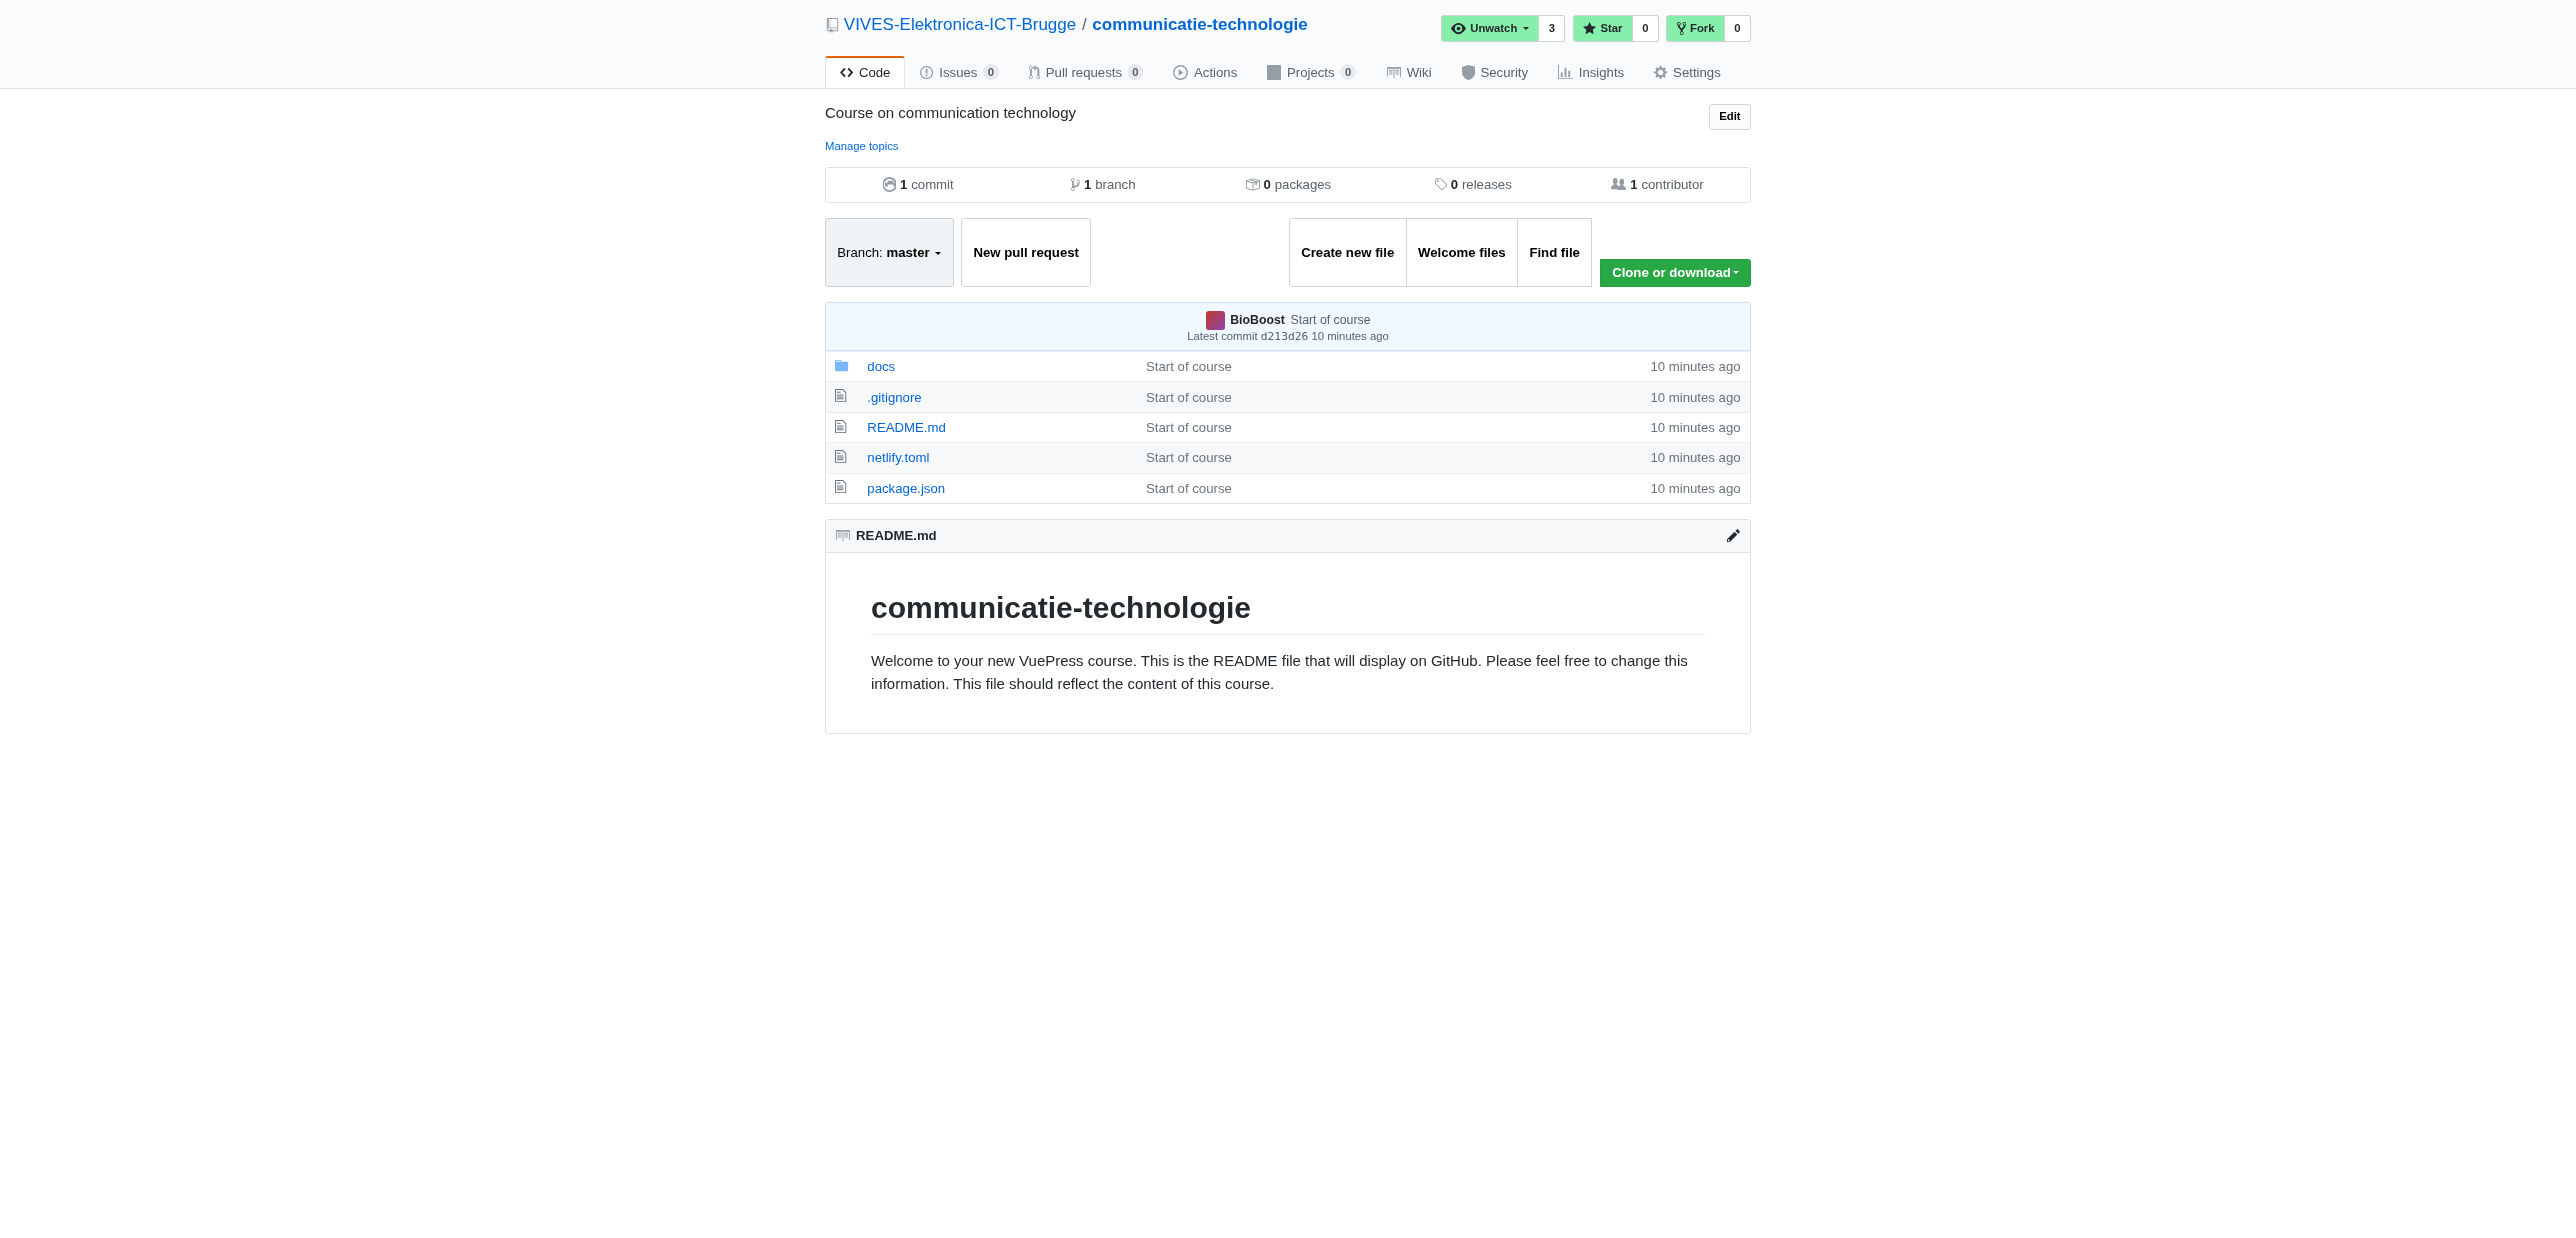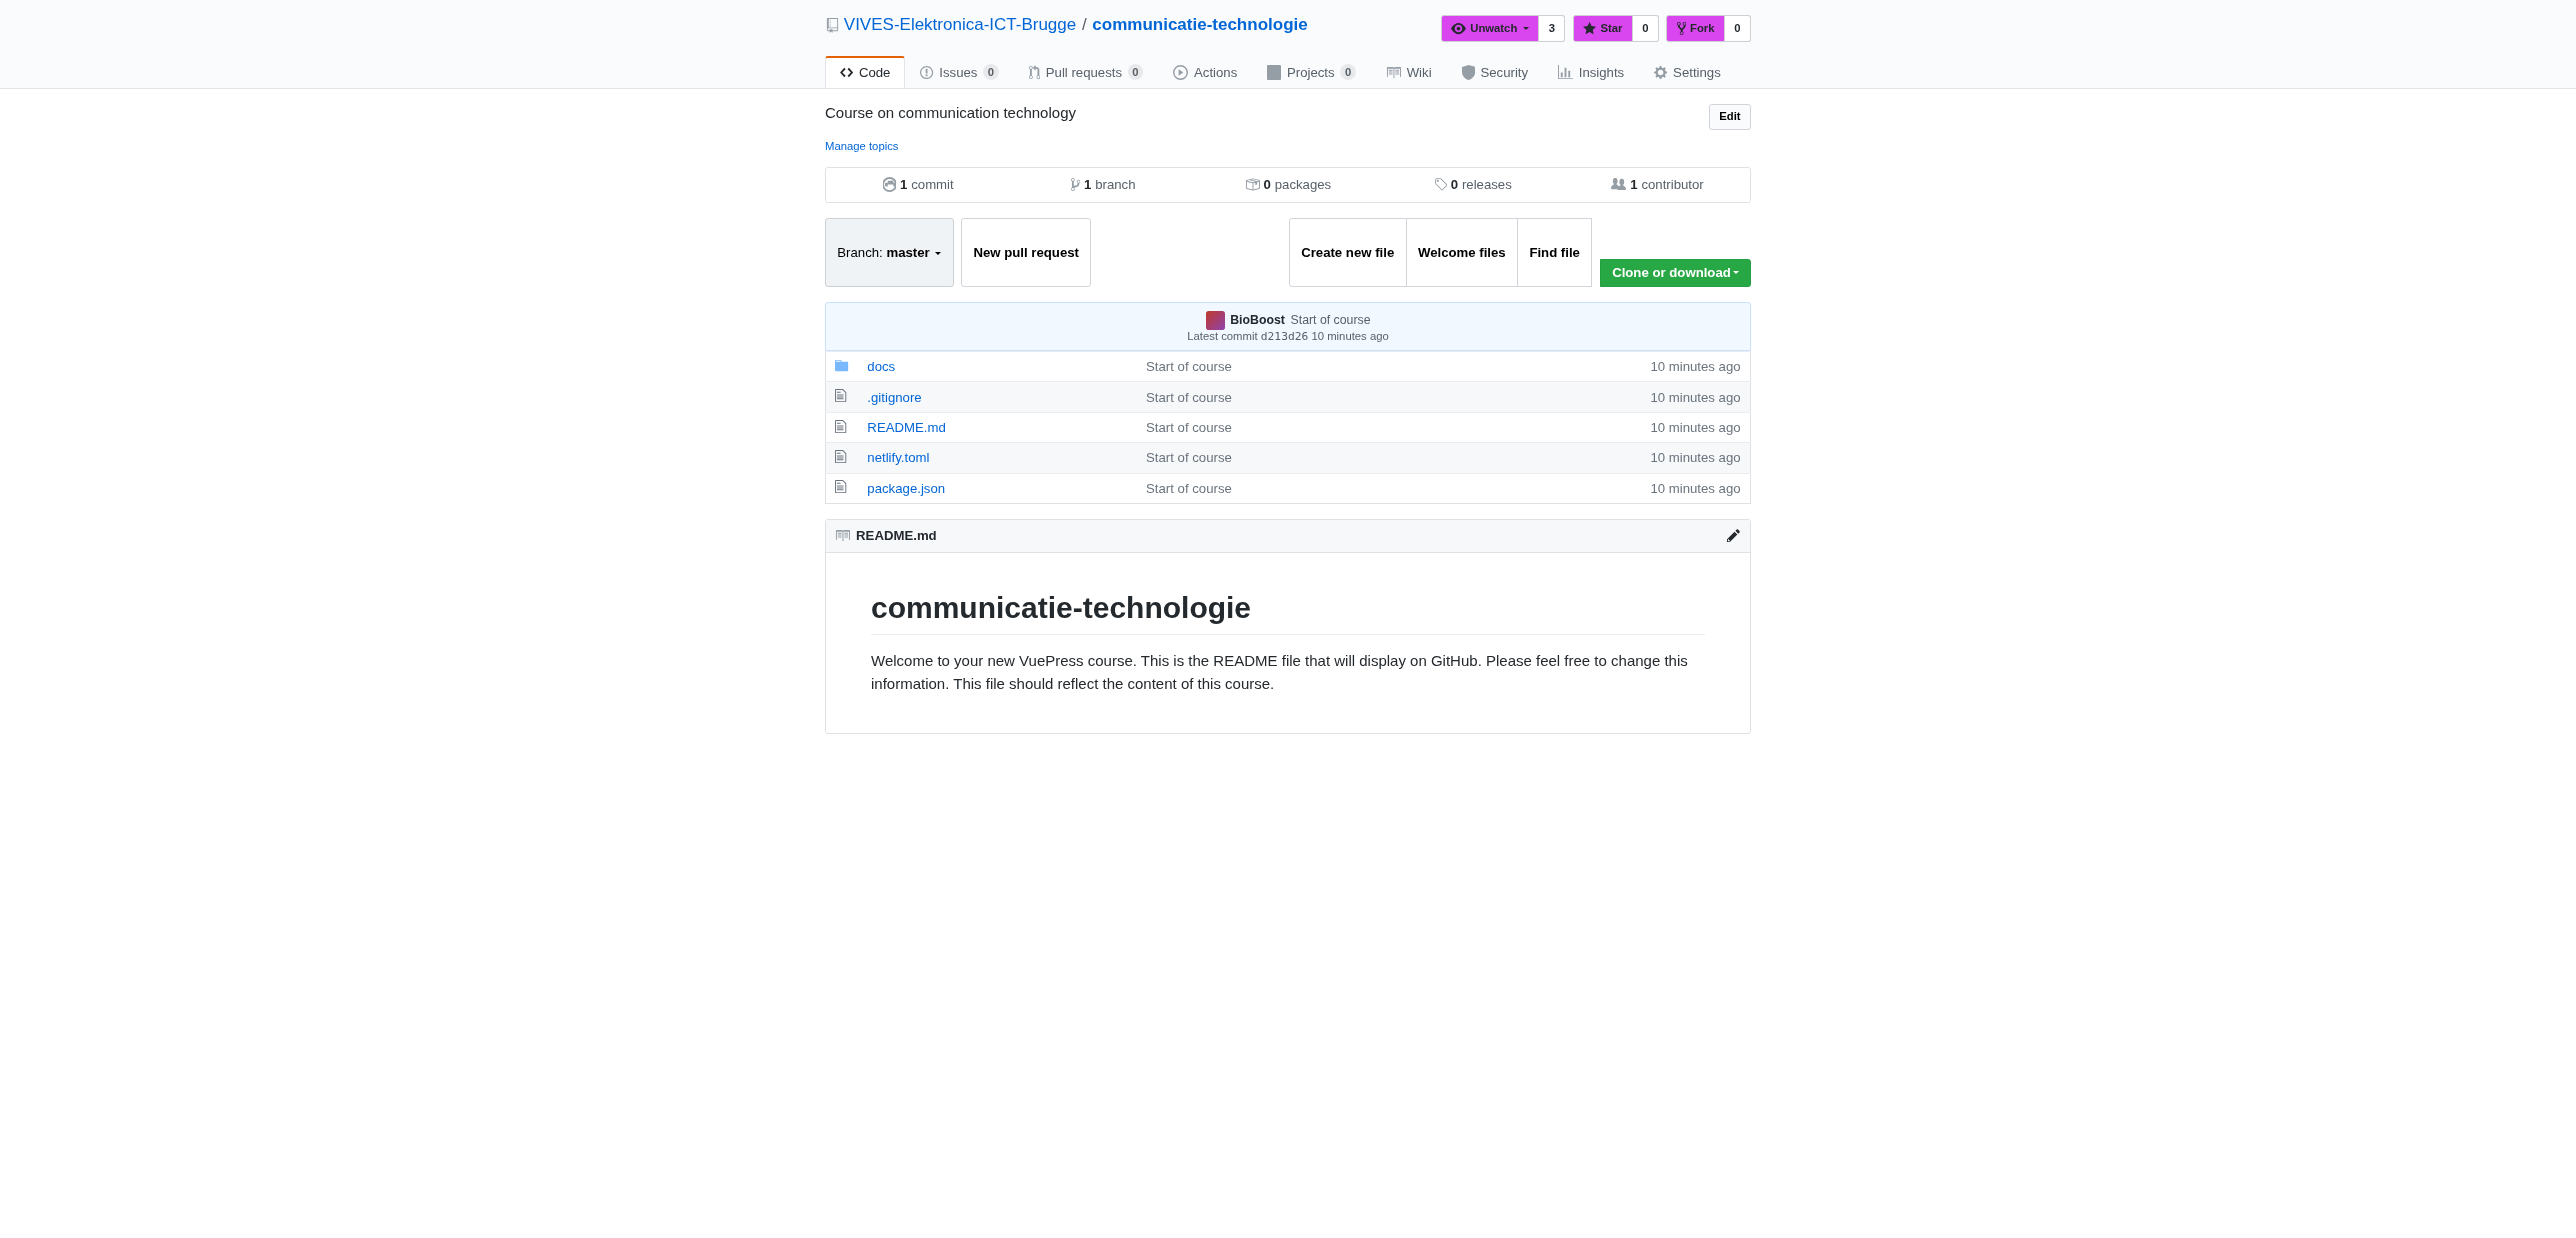--- a/index.html
+++ b/index.html
@@ -6,21 +6,21 @@
 body{font-family:-apple-system,BlinkMacSystemFont,"Segoe UI",Helvetica,Arial,sans-serif;color:#24292e;background:#fff;font-size:13.2px;}
 .header-section{background:#fafbfc;border-bottom:0.9px solid #e1e4e8;padding-top:15px;}
 .container{max-width:956px;margin:0 auto;padding:0 15px;}
 .repo-head{display:flex;justify-content:space-between;align-items:flex-start;margin-bottom:15px;}
 .repo-title{font-size:17px;font-weight:400;display:flex;align-items:center;gap:3.8px;}
 .repo-title a{color:#0366d6;text-decoration:none;}
 .repo-title strong a{font-weight:600;}
 .repo-title .sep{color:#586069;margin:0 1.9px;}
 .action-buttons{display:flex;gap:7.6px;}
 .btn-group{display:flex;}
-.btn{padding:2.8px 9.4px;font-size:11.3px;line-height:19px;background:#d946ef;border:0.9px solid #cdd1d4;border-radius:2.8px;color:#24292e;cursor:pointer;display:inline-flex;align-items:center;gap:3.8px;font-weight:600;}
+.btn{padding:2.8px 9.4px;font-size:11.3px;line-height:19px;background:#86efac;border:0.9px solid #cdd1d4;border-radius:2.8px;color:#24292e;cursor:pointer;display:inline-flex;align-items:center;gap:3.8px;font-weight:600;}
 .btn-count{padding:2.8px 9.4px;font-size:11.3px;line-height:19px;background:#fff;border:0.9px solid #cdd1d4;border-left:0;border-radius:0 2.8px 2.8px 0;font-weight:600;}
 .btn-group .btn{border-radius:2.8px 0 0 2.8px;}
 .tabs{display:flex;gap:0;}
 .tab{padding:6.6px 14px 7.6px;color:#586069;border:0.9px solid transparent;border-bottom:0;display:flex;align-items:center;gap:5.7px;cursor:pointer;font-size:13.2px;}
 .tab.active{background:#fff;border-color:#e36209 #e1e4e8 transparent;border-top-width:2.8px;border-radius:2.8px 2.8px 0 0;color:#24292e;margin-top:-0.9px;}
 .tab .counter{background:rgba(27,31,35,0.08);padding:1.9px 4.7px;border-radius:19px;font-size:11.3px;font-weight:600;color:#586069;}
 .main{padding:15px 0;}
 .description-row{display:flex;justify-content:space-between;align-items:flex-start;margin-bottom:7.6px;gap:20px;}
 .description{font-size:15px;color:#24292e;}
 .manage-topics{color:#0366d6;font-size:11.3px;text-decoration:none;display:inline-block;margin-bottom:15px;}

